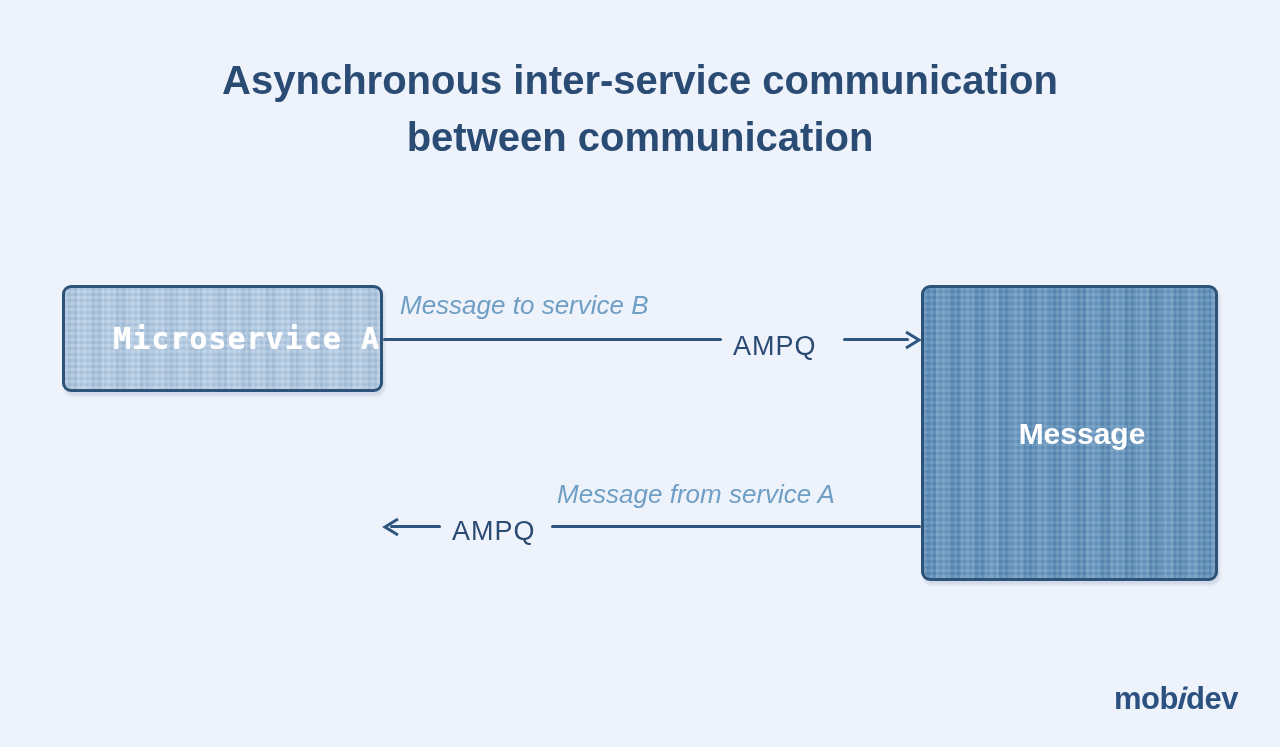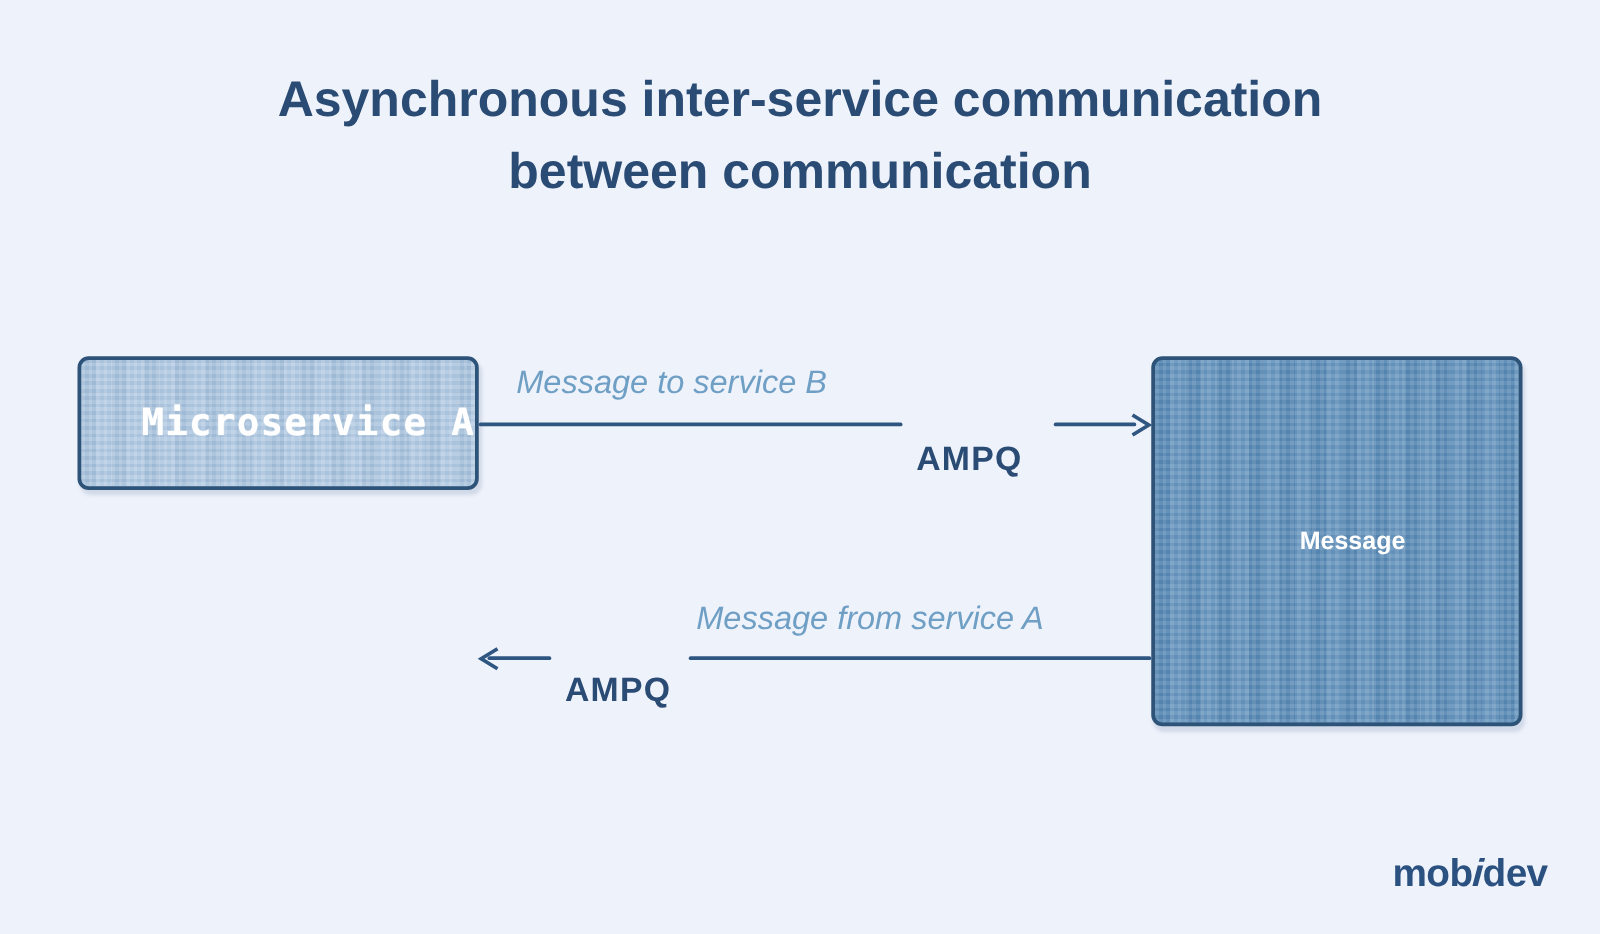--- a/index.html
+++ b/index.html
@@ -63,21 +63,21 @@
     font-family:"DejaVu Sans Mono", monospace;
     font-weight:700;
     font-size:30px;
     letter-spacing:1px;
     color:var(--node-text);
     text-shadow:0 0 1px rgba(255,255,255,0.85);
     white-space:nowrap;
   }
   .broker-label{
     font-weight:700;
-    font-size:20px;
+    font-size:30px;
     line-height:39px;
     color:var(--node-text);
     text-align:center;
     margin-left:25px;
   }
   .line{
     position:absolute;
     height:3px;
     background:var(--connector);
     border-radius:2px;
@@ -85,27 +85,26 @@
   .arrowhead{position:absolute;color:var(--connector);}
   .msg-label{
     position:absolute;
     font-style:italic;
     font-size:26px;
     color:var(--connector-label);
     white-space:nowrap;
   }
   .proto-label{
     position:absolute;
-    font-weight:700;
+    font-weight:400;
     font-size:27px;
     letter-spacing:1px;
     color:var(--title-text);
     line-height:28px;
     white-space:nowrap;
-    margin-top:21px;
   }
   .logo{
     position:absolute;
     right:42px;top:681px;
     font-weight:700;
     font-size:31px;
     letter-spacing:-0.5px;
     color:var(--logo-text);
     white-space:nowrap;
   }
@@ -129,21 +128,21 @@
     <span class="ms-label">Microservice A</span>
   </div>
 
 
   <div class="node node-dark node-broker">
     <div class="broker-label">
       <div>Message</div>
     </div>
   </div>
 
-  <span class="msg-label" style="left:413px;top:290px;">Message to service B</span>
+  <span class="msg-label" style="left:400px;top:290px;">Message to service B</span>
   <div class="line" style="left:383px;top:338px;width:339px;"></div>
   <span class="proto-label" style="left:733px;top:332px;">AMPQ</span>
   <div class="line" style="left:843px;top:338px;width:66px;"></div>
   <svg class="arrowhead" style="left:902px;top:329px;" width="20" height="22" viewBox="0 0 20 22">
     <path d="M4 3 L17 11 L4 19" fill="none" stroke="currentColor" stroke-width="3" stroke-linejoin="miter"></path>
   </svg>
 
   <span class="msg-label" style="left:557px;top:479px;text-align:right;">Message from service A</span>
   <svg class="arrowhead" style="left:382px;top:516px;" width="20" height="22" viewBox="0 0 20 22">
     <path d="M16 3 L3 11 L16 19" fill="none" stroke="currentColor" stroke-width="3" stroke-linejoin="miter"></path>

